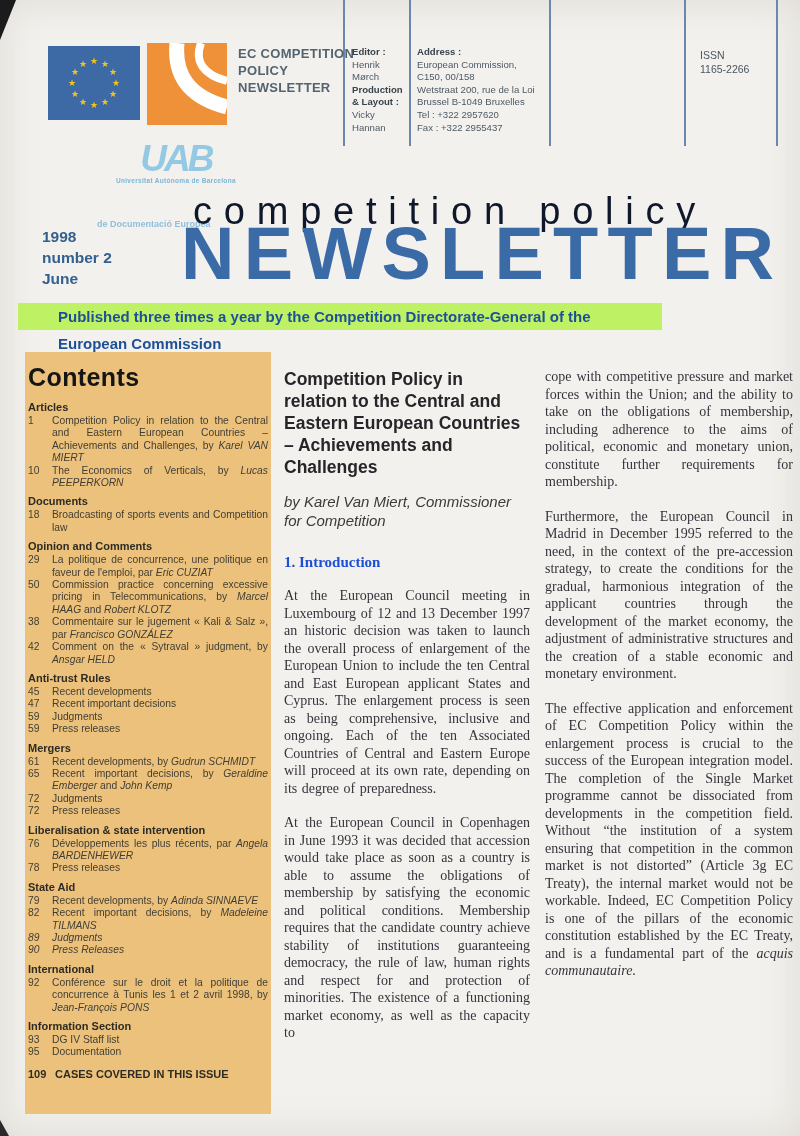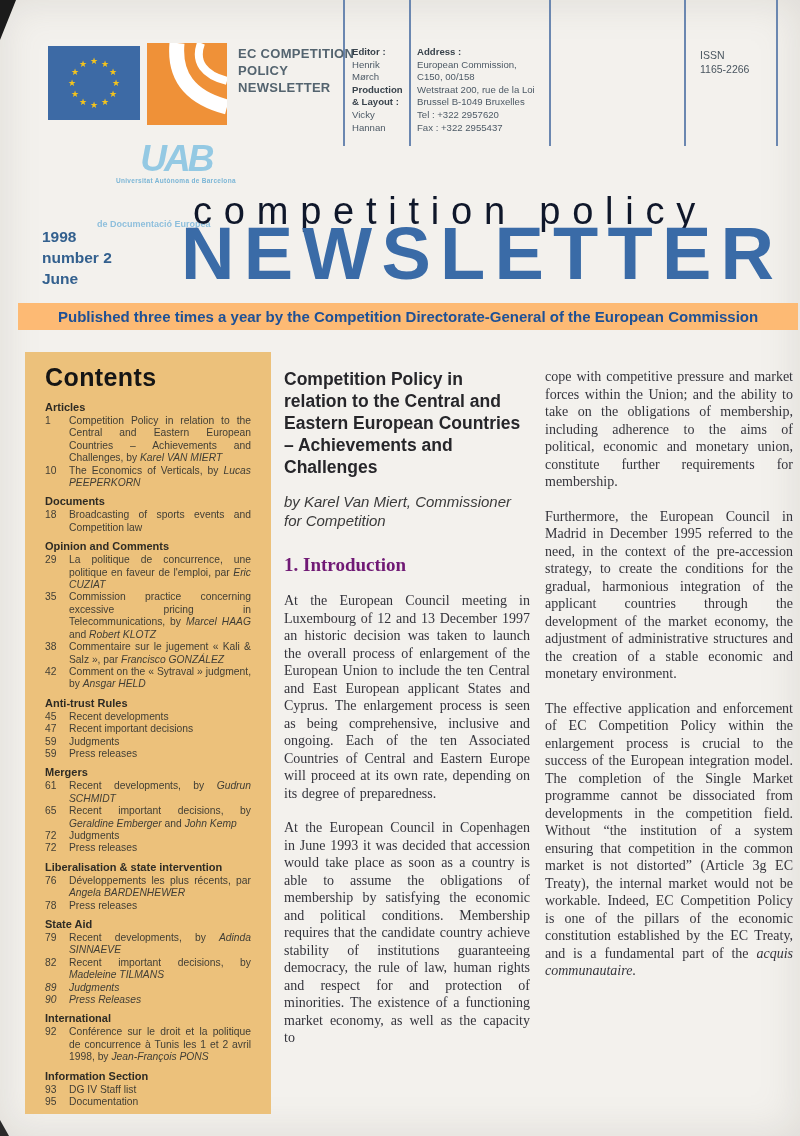--- a/index.html
+++ b/index.html
@@ -27,43 +27,43 @@
   .uab-stamp{position:absolute;left:116px;top:141px;color:#8ac5e3;text-align:center;opacity:.9;}
   .uab-mark{font-size:37px;font-weight:bold;line-height:36px;letter-spacing:-3px;font-style:italic;}
   .uab-cap{font-size:6.5px;font-weight:bold;color:#6fb0d4;letter-spacing:.3px;}
   .cde-stamp{position:absolute;left:97px;top:219px;font-size:9px;font-weight:bold;color:#7db7da;opacity:.85;}
   .issue-block{position:absolute;left:42px;top:226px;font-size:15.5px;line-height:21px;
                font-weight:bold;color:#33608e;white-space:pre;}
   .title-small{position:absolute;left:193px;top:166px;font-size:38px;letter-spacing:.31em;
                color:#0f172a;white-space:nowrap;margin-top:24px;}
   .title-big{position:absolute;left:181px;top:211px;font-size:74px;font-weight:bold;
              letter-spacing:.125em;color:#3a6ba7;white-space:nowrap;}
-  .banner{position:absolute;left:18px;top:303px;width:780px;height:27px;background:#fdba74;
+  .banner{position:absolute;left:18px;top:303px;width:644px;height:27px;background:#bef264;
           color:#1d5096;font-weight:bold;font-size:15px;line-height:27px;padding-left:40px;
           box-sizing:border-box;}
   
   .toc{position:absolute;left:25px;top:352px;width:246px;height:762px;background:#ecc17b;
-       padding:11px 20px;box-sizing:border-box;overflow:hidden;color:#413e35;}
+       padding:11px 3px;box-sizing:border-box;overflow:hidden;color:#413e35;}
   .toc-heading{font-size:25px;font-weight:bold;color:#151515;margin:0 0 9px;letter-spacing:.4px;}
   .toc-sec{margin-bottom:6px;}
   .toc-sec-title{font-weight:bold;font-size:11px;line-height:13px;color:#2e2b24;margin-bottom:1px;}
   .toc-item{display:flex;gap:5px;font-size:10.3px;line-height:12.4px;}
   .toc-num{flex:0 0 19px;}
   .toc-num.it{font-style:italic;}
   .toc-text{flex:1;text-align:justify;}
   .toc-footer{display:flex;gap:5px;font-weight:bold;font-size:11px;margin-top:9px;color:#2e2b24;}
   
   .article-col{position:absolute;top:368px;font-family:"Liberation Serif",serif;color:#34343c;}
   .col1{left:284px;width:246px;}
   .col2{left:545px;width:248px;}
   .art-title{font-family:"Liberation Sans",sans-serif;font-weight:bold;font-size:17.5px;
              line-height:22px;color:#26262a;margin:0 0 14px;}
   .art-byline{font-family:"Liberation Sans",sans-serif;font-style:italic;font-size:15px;
               line-height:19px;color:#3b3b3b;margin:0 0 24px;}
-  .art-sec{font-weight:bold;font-size:19px;margin:0 0 16px;color:#701a75;}
+  .art-sec{font-weight:bold;font-size:15px;margin:0 0 16px;color:#1d4ed8;}
   .art-p{font-size:14px;line-height:17.5px;text-align:justify;margin:0 0 17px;word-spacing:1px;}
 </style>
 </head>
 <body>
 
 <div class="page">
 
   <div class="corner-tl"></div>
   <div class="corner-bl"></div>
 
@@ -166,21 +166,21 @@
             <span class="toc-text"><span>Broadcasting of sports events and Competition law</span></span>
           </div>
         </div>
         <div class="toc-sec">
           <div class="toc-sec-title">Opinion and Comments</div>
           <div class="toc-item">
             <span class="toc-num">29</span>
             <span class="toc-text"><span>La politique de concurrence, une politique en faveur de l'emploi, par </span><i>Eric CUZIAT</i></span>
           </div>
           <div class="toc-item">
-            <span class="toc-num">35</span>
+            <span class="toc-num">50</span>
             <span class="toc-text"><span>Commission practice concerning excessive pricing in Telecommunications, by </span><i>Marcel HAAG</i><span> and </span><i>Robert KLOTZ</i></span>
           </div>
           <div class="toc-item">
             <span class="toc-num">38</span>
             <span class="toc-text"><span>Commentaire sur le jugement « Kali &amp; Salz », par </span><i>Francisco GONZÁLEZ</i></span>
           </div>
           <div class="toc-item">
             <span class="toc-num">42</span>
             <span class="toc-text"><span>Comment on the « Sytraval » judgment, by </span><i>Ansgar HELD</i></span>
           </div>

